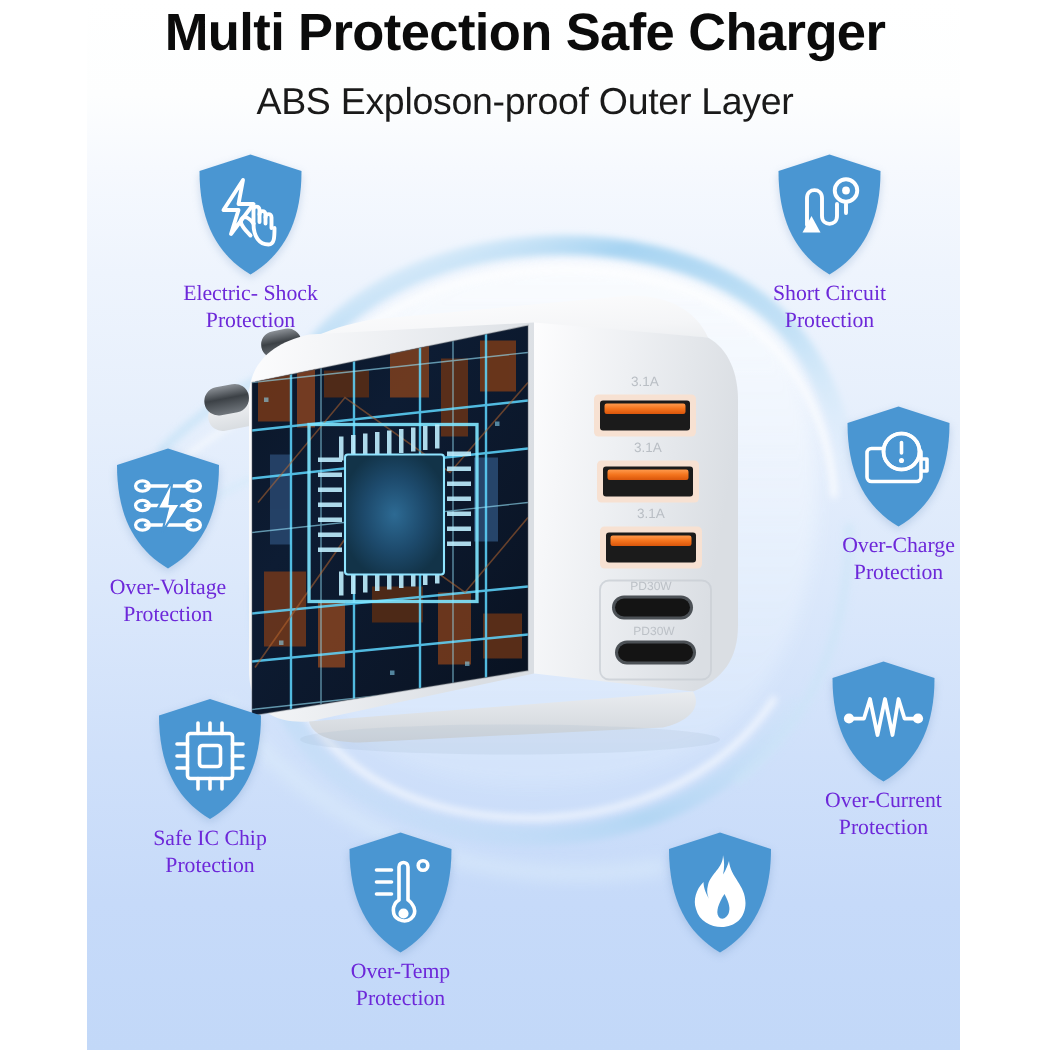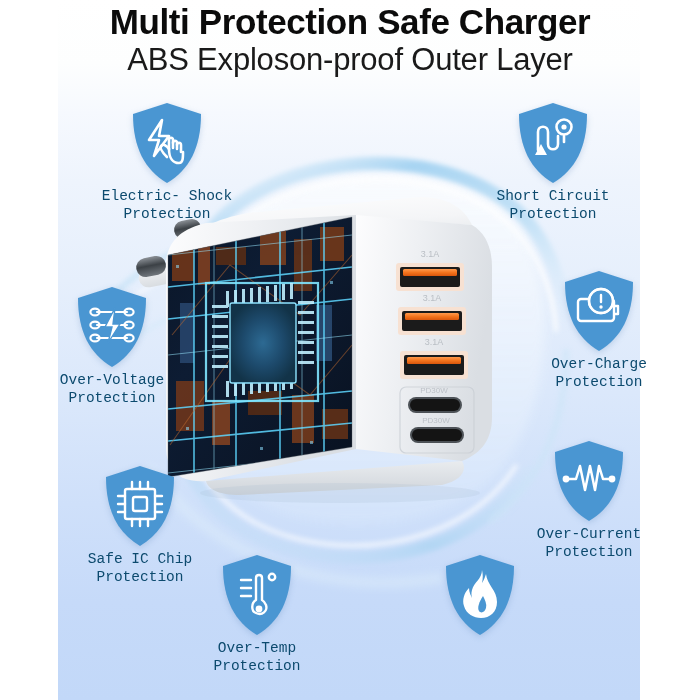--- a/index.html
+++ b/index.html
@@ -33,38 +33,38 @@
   .hdr{
     position:absolute;left:0;top:0;width:700px;
     text-align:center;z-index:40;
   }
   .title{
     font-size:35px;font-weight:bold;color:#0b0b0b;
     letter-spacing:-0.4px;margin-top:2px;
     font-family:"Liberation Sans", sans-serif;
   }
   .subtitle{
-    font-size:31px;font-weight:400;color:#1a1a1a;
-    margin-top:0;letter-spacing:-0.2px;
+    font-size:25px;font-weight:400;color:#1a1a1a;
+    margin-top:12px;letter-spacing:-0.2px;
   }
 
   
   .swoosh{position:absolute;left:0;top:0;width:700px;height:700px;z-index:8;pointer-events:none;}
 
   
   .product{position:absolute;left:120px;top:195px;width:400px;height:310px;z-index:20;}
 
   
   .feat{
     position:absolute;z-index:30;width:170px;text-align:center;
   }
   .shield-wrap{height:86px;display:flex;align-items:flex-start;justify-content:center;}
   .feat-label{
-    font-size:14.5px;line-height:17.5px;color:#0c4a6e;margin-top:2px;
-    font-family:Liberation Mono, monospace;
+    font-size:14.5px;line-height:17.5px;color:#6d28d9;margin-top:2px;
+    font-family:Liberation Serif, serif;
   }
   .shadow-el{filter:drop-shadow(0px 2px 3px rgba(60,110,170,.22));}
 </style>
 </head>
 <body>
 
 <div class="canvas">
 
   <div class="panel"></div>
 
@@ -354,21 +354,21 @@
         <circle cx="50" cy="27" r="2.6" fill="#ffffff"></circle>
         <path d="M27 44 L33 55 L21 55 Z" fill="#ffffff"></path>
       </svg>
     </div>
     <div class="feat-label">
       <span>Short Circuit</span><br>
       <span>Protection</span>
     </div>
   </div>
 
-  <div class="feat" style="left:27px;top:284px;">
+  <div class="feat" style="left:27px;top:296px;">
     <div class="shield-wrap">
       <svg width="78" height="86" viewBox="0 0 78 86" class="shadow-el">
         <path d="M39 3 L73 14 C73 48, 61 70, 39 83 C17 70, 5 48, 5 14 Z" fill="#4a96d2"></path>
         <g fill="none" stroke="#ffffff" stroke-width="2.2" stroke-linecap="round">
           <path d="M24 28 L54 28"></path>
           <path d="M24 41 L54 41"></path>
           <path d="M24 54 L54 54"></path>
           <ellipse cx="22" cy="28" rx="4.6" ry="3.4"></ellipse>
           <ellipse cx="56" cy="28" rx="4.6" ry="3.4"></ellipse>
           <ellipse cx="22" cy="41" rx="4.6" ry="3.4"></ellipse>
@@ -447,21 +447,21 @@
         <circle cx="16" cy="41" r="3.4" fill="#ffffff"></circle>
         <circle cx="62" cy="41" r="3.4" fill="#ffffff"></circle>
       </svg>
     </div>
     <div class="feat-label">
       <span>Over-Current</span><br>
       <span>Protection</span>
     </div>
   </div>
 
-  <div class="feat" style="left:172px;top:552px;">
+  <div class="feat" style="left:182px;top:552px;">
     <div class="shield-wrap">
       <svg width="78" height="86" viewBox="0 0 78 86" class="shadow-el">
         <path d="M39 3 L73 14 C73 48, 61 70, 39 83 C17 70, 5 48, 5 14 Z" fill="#4a96d2"></path>
         <g fill="none" stroke="#ffffff" stroke-width="2.4" stroke-linecap="round" stroke-linejoin="round">
           <path d="M44 48 L44 26 C44 22, 38 22, 38 26 L38 48 C33 51, 33 59, 38 61 C44 64, 50 59, 48 53 C47 51, 46 49, 44 48 Z"></path>
           <path d="M23 28 L33 28"></path>
           <path d="M23 36 L33 36"></path>
           <path d="M23 44 L33 44"></path>
           <circle cx="54" cy="25" r="3.2"></circle>
         </g>

